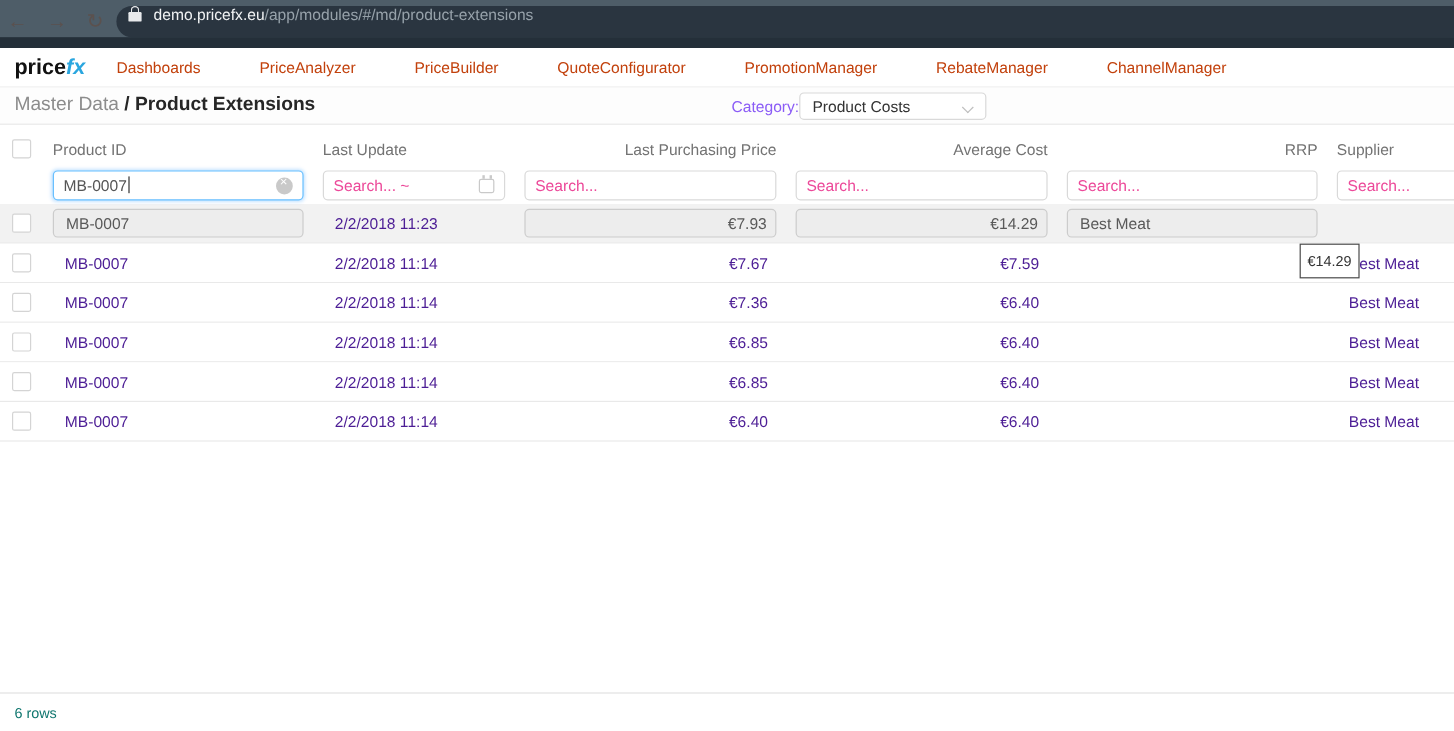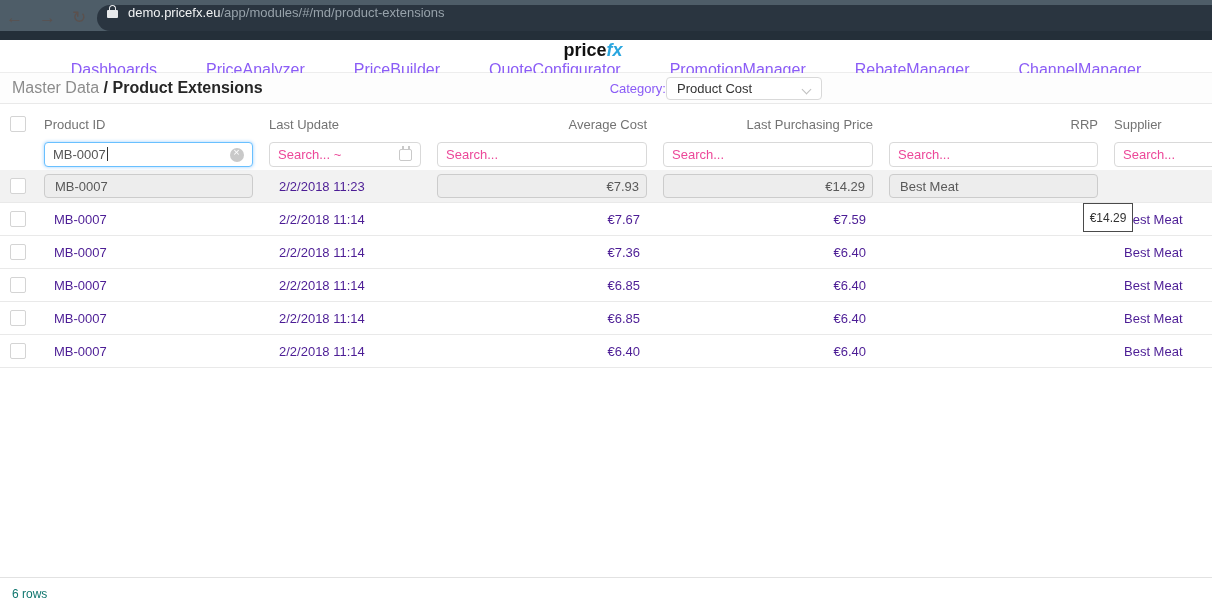--- a/index.html
+++ b/index.html
@@ -16,25 +16,25 @@
     border-radius:13px 0 0 13px; display:flex; align-items:flex-start; padding-left:10px; }
   .lock { width:11px; height:13px; position:relative; margin-right:10px; flex:0 0 auto; }
   .lock .body { position:absolute; bottom:0; width:11px; height:8px; background:#e8eaec; border-radius:1px; }
   .lock .shackle { position:absolute; top:0; left:2px; width:7px; height:7px; border:1.5px solid #e8eaec;
     border-bottom:none; border-radius:4px 4px 0 0; }
   .url { font-size:13px; color:#f1f3f4; white-space:nowrap; }
   .url .path { color:#97a2aa; }
 
   
   .appnav { height:33px; background:#fff; display:flex; align-items:center; padding:0 12px;
-    border-bottom:1px solid #ededed;flex-direction:column; }
+    border-bottom:1px solid #ededed; }
   .logo { font-size:18px; font-weight:bold; color:#111; margin-right:26px; letter-spacing:0; }
   .logo .fx { color:#2aa6df; font-style:italic; font-weight:bold; }
   .menu { display:flex; gap:0; }
-  .menu-item { font-size:16px; color:#8b5cf6; padding:0 24px 0 0; margin-right:0; cursor:pointer; }
+  .menu-item { font-size:13px; color:#c2410c; padding:0 24px 0 0; margin-right:0; cursor:pointer; }
   .menu-item + .menu-item { margin-left:0; }
   .menu .menu-item { margin-right:0; padding-right:0; margin-left:0; }
   .menu .menu-item:not(:first-child){ margin-left:49px; }
 
   
   .crumbbar { height:31px; background:#fdfdfd; border-bottom:1px solid #e9e9e9; display:flex;
     align-items:center; padding:0 12px; position:relative; }
   .crumb { font-size:16px; color:#8c8c8c; }
   .crumb b { color:#262626; }
   .cat { position:absolute; right:390px; display:flex; align-items:center; }
@@ -119,34 +119,34 @@
       <span class="menu-item">RebateManager</span>
       <span class="menu-item">ChannelManager</span>
     </div>
   </div>
 
   <div class="crumbbar">
     <span class="crumb"><span>Master Data</span> <b><span>/</span> <span>Product Extensions</span></b></span>
     <div class="cat">
       <span class="cat-label">Category:</span>
       <div class="select">
-        <span class="val">Product Cost</span>
+        <span class="val">Product Costs</span>
         <span class="chev"></span>
       </div>
     </div>
   </div>
 
   <div class="grid-row hdr">
     <div class="chkwrap">
         <div class="checkbox"></div>
       </div>
     <div class="hdr-cell al">Product ID</div>
     <div class="hdr-cell al">Last Update</div>
+    <div class="hdr-cell ar">Last Purchasing Price</div>
     <div class="hdr-cell ar">Average Cost</div>
-    <div class="hdr-cell ar">Last Purchasing Price</div>
     <div class="hdr-cell ar">RRP</div>
     <div class="hdr-cell al">Supplier</div>
   </div>
 
   <div class="grid-row filters">
     <div></div>
     <div class="finput focused">
       <span>MB-0007</span>
         <span class="caret"></span>
       <span class="clear-ic"></span>

